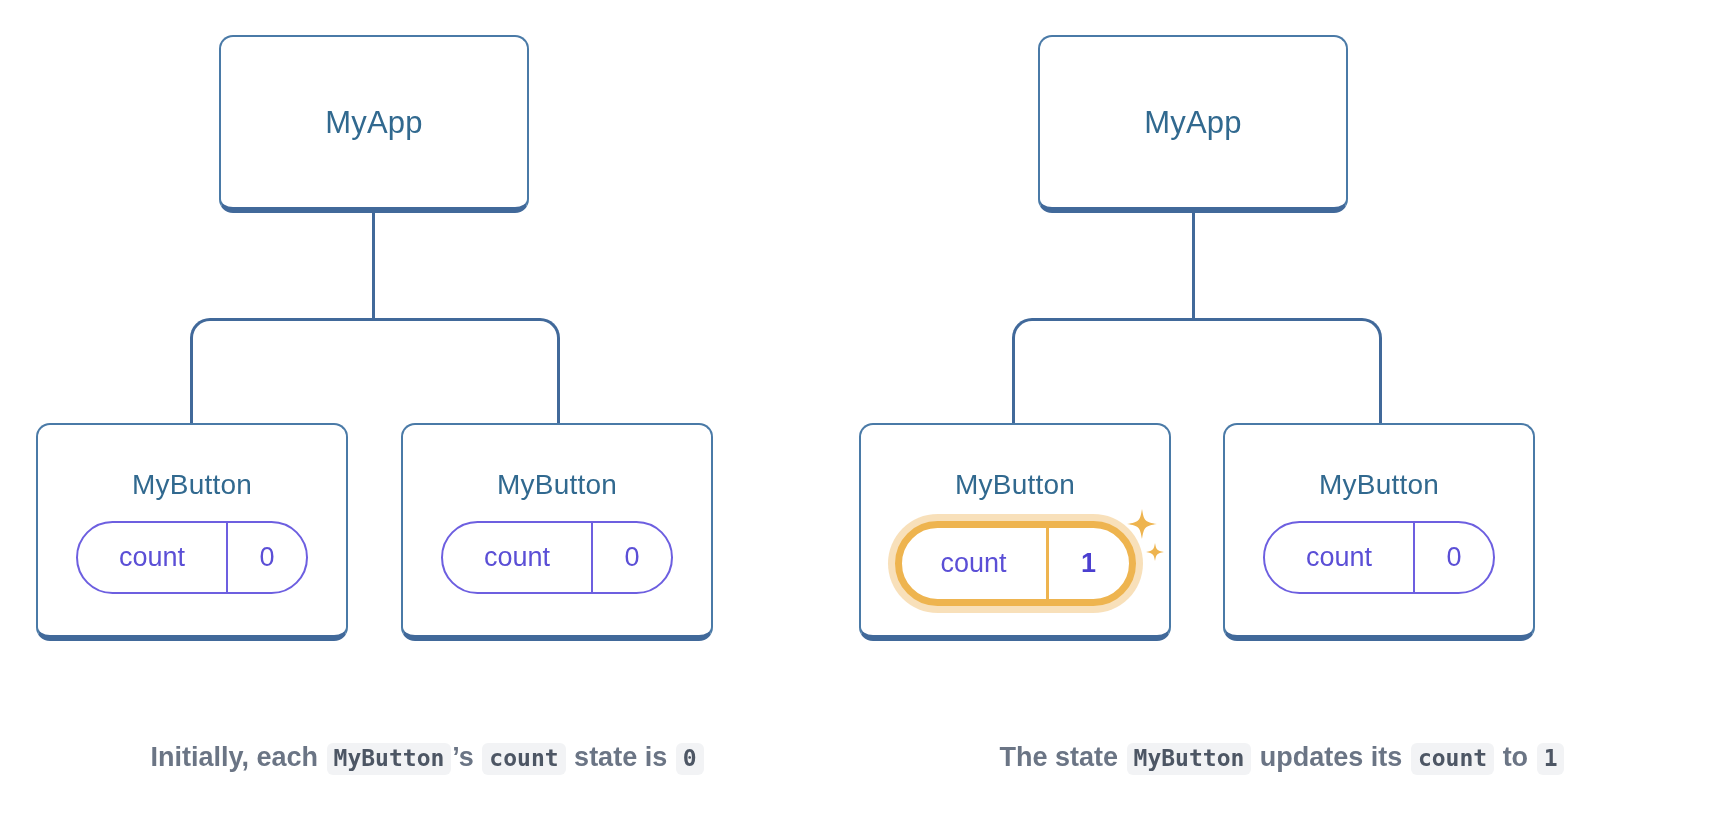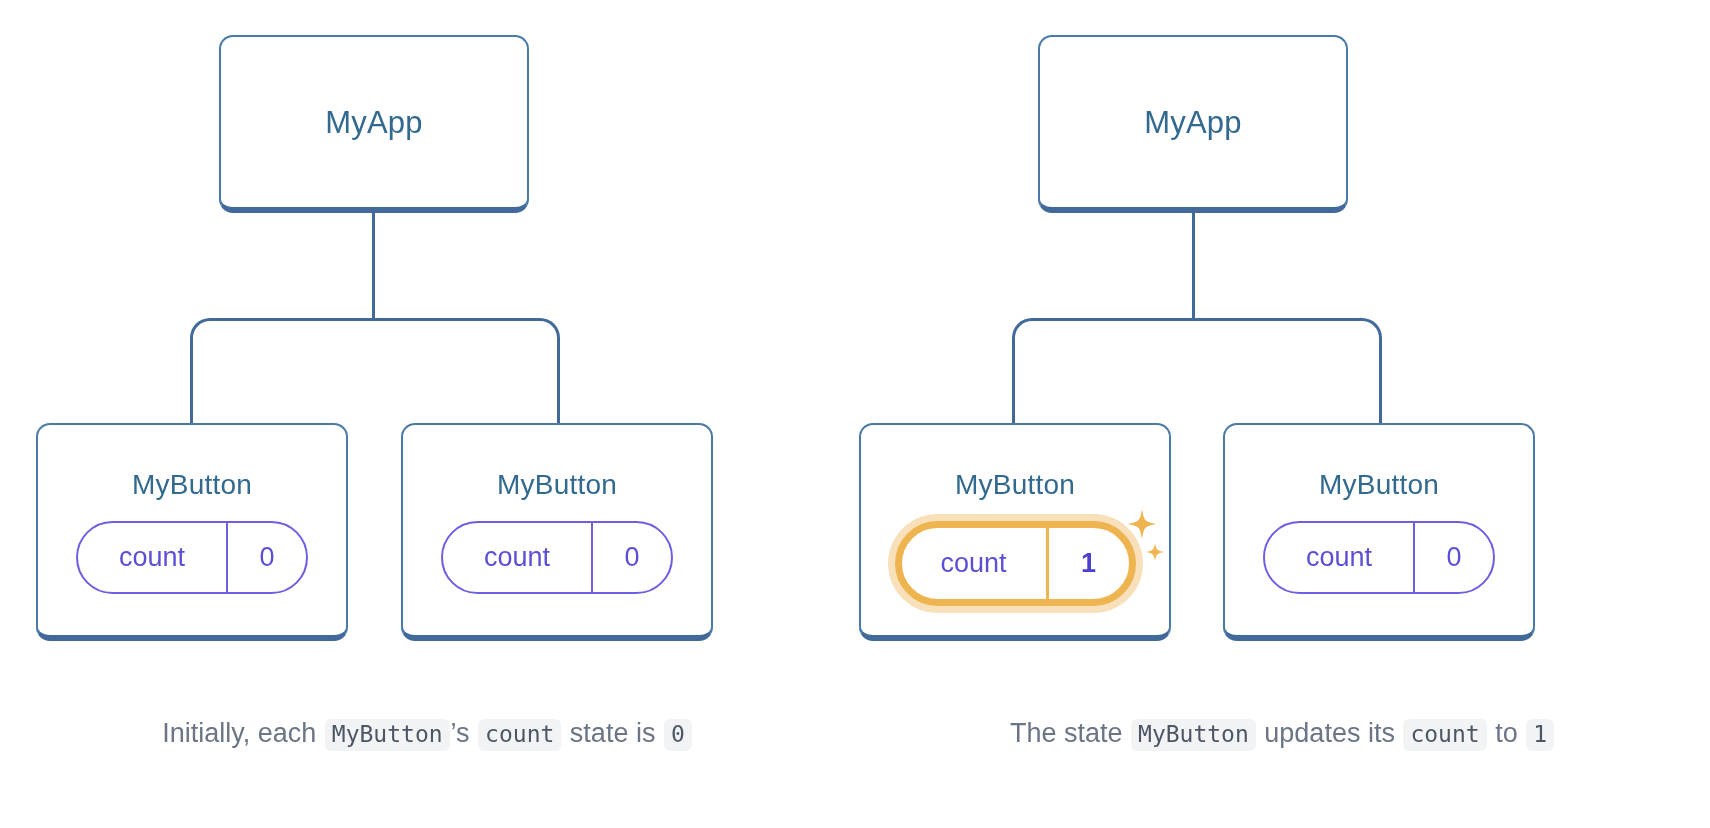--- a/index.html
+++ b/index.html
@@ -137,28 +137,29 @@
     border: 3px solid #41699a;
     border-bottom: none;
     border-top-left-radius: 20px;
     border-top-right-radius: 20px;
     background: transparent;
   }
 
   
   .caption {
     position: absolute;
-    top: 717px;
+    top: 741px;
     width: 855px;
     left: 0;
     text-align: center;
     color: #6b7585;
     font-size: 27px;
     line-height: 1.2;
     white-space: nowrap;
+    font-weight: bold;
   }
   .caption .chip {
     display: inline-block;
     background: #f2f3f5;
     color: #4d5664;
     border-radius: 6px;
     padding: 2px 7px;
     margin: 0 1px;
     font-family: "DejaVu Sans Mono", "Liberation Mono", monospace;
     font-size: 23px;

